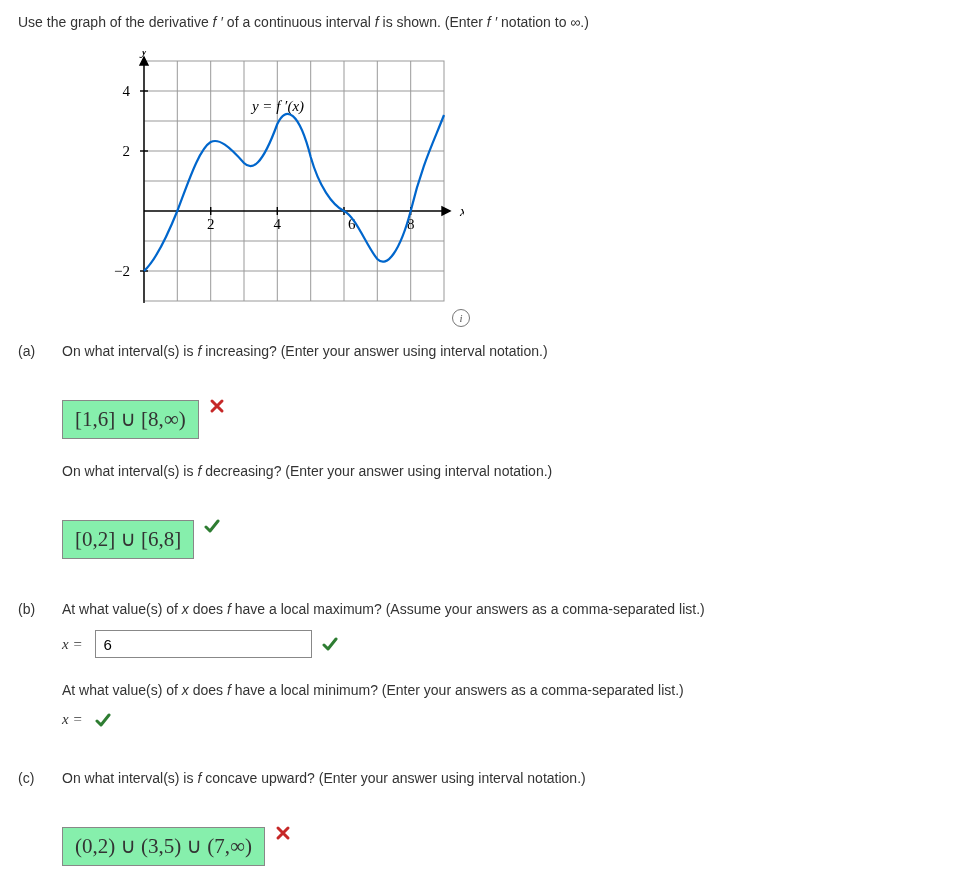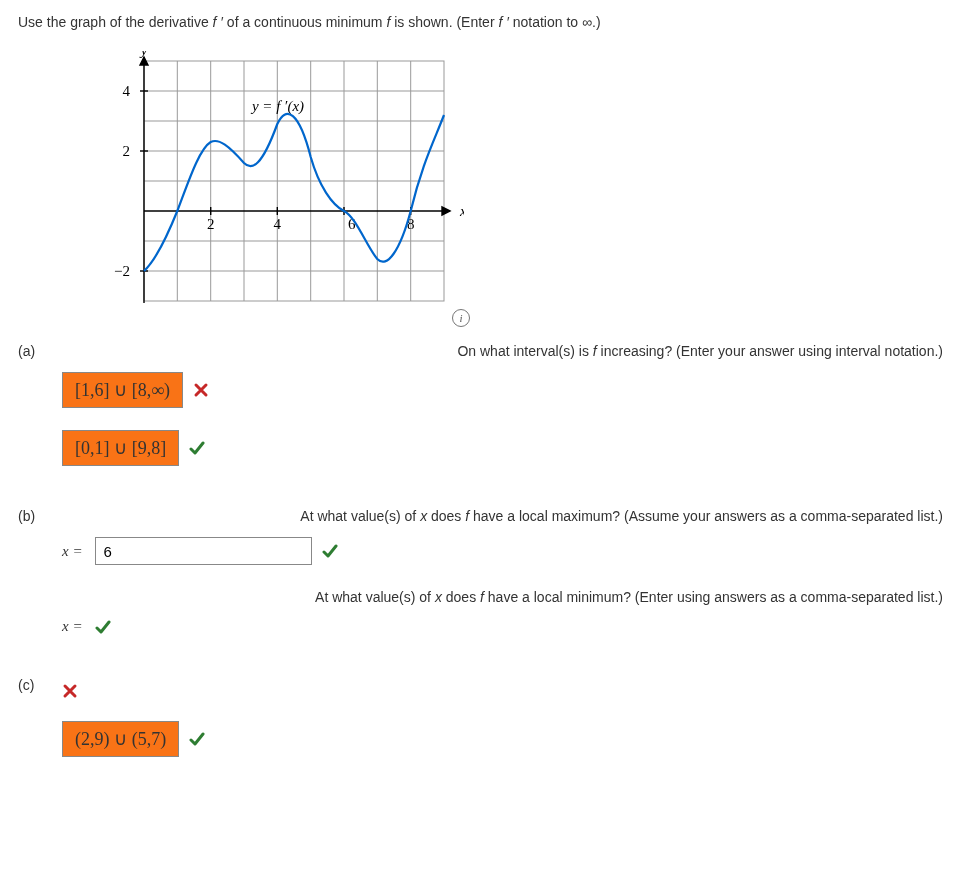--- a/index.html
+++ b/index.html
@@ -18,44 +18,44 @@
   .info-icon {
     position: absolute; right: -6px; bottom: -6px;
     width: 18px; height: 18px; border: 1px solid #777; border-radius: 50%;
     color: #555; font-size: 11px; text-align: center; line-height: 16px;
     font-family: Georgia, serif; font-style: italic;
   }
   .part { margin: 14px 0 18px 0; }
   .part-row { display: flex; align-items: flex-start; }
   .lbl { width: 44px; flex: 0 0 44px; padding-top: 2px; }
   .body { flex: 1; }
-  .q { margin-bottom: 10px; line-height: 1.5; text-align: right; }
+  .q { margin-bottom: 10px; line-height: 1.5; }
   .ans-line { display: flex; align-items: center; gap: 10px; margin-bottom: 22px; margin-top: 8px; }
   .ans-box {
     border: 1px solid #888; padding: 6px 12px; min-width: 92px; min-height: 34px;
-    font-family: 'Times New Roman', serif; font-size: 18px;
-    display: inline-flex; align-items: center; background: #f97316;
+    font-family: 'Times New Roman', serif; font-size: 21px;
+    display: inline-flex; align-items: center; background: #86efac; margin-top: 28px;
   }
   .ans-input {
     border: 1px solid #888; padding: 4px 8px; min-width: 92px; height: 28px;
     font-family: Arial, sans-serif; font-size: 15px; background: #fff;
   }
   .xeq { font-family: 'Times New Roman', serif; font-style: italic; font-size: 15px; margin-right: 2px; }
   .mark { width: 16px; height: 16px; display: inline-block; }
   .mark-correct { color: #2e7d32; }
   .mark-wrong { color: #c62828; }
   .mark-correct svg, .mark-wrong svg { width: 16px; height: 16px; display: block; }
 </style>
 </head>
 <body>
 
 <div class="prompt">
   <span>Use the graph of the derivative </span>
   <span class="fi">f ′</span>
-  <span> of a continuous minimum </span>
+  <span> of a continuous interval </span>
   <span class="fi">f</span>
   <span> is shown. (Enter </span>
   <span class="fi">f ′</span>
   <span> notation to ∞.)</span>
 </div>
 
 <div class="graph-wrap">
   <div class="graph-inner">
     <svg viewBox="0 0 360 270" width="360" height="270">
 
@@ -130,22 +130,25 @@
         <span>On what interval(s) is </span><span class="fi">f</span><span> increasing? (Enter your answer using interval notation.)</span>
       </div>
       <div class="ans-line">
         <div class="ans-box">[1,6] ∪ [8,∞)</div>
         <span class="mark mark-wrong">
           <svg viewBox="0 0 16 16">
               <path d="M3 3 L13 13 M13 3 L3 13" stroke="#c62828" stroke-width="3" stroke-linecap="round"></path>
             </svg>
         </span>
       </div>
-      <div class="ans-line">
-        <div class="ans-box">[0,1] ∪ [9,8]</div>
+      <div class="q">
+        <span>On what interval(s) is </span><span class="fi">f</span><span> decreasing? (Enter your answer using interval notation.)</span>
+      </div>
+      <div class="ans-line">
+        <div class="ans-box">[0,2] ∪ [6,8]</div>
         <span class="mark mark-correct">
           <svg viewBox="0 0 16 16">
               <path d="M2 9 L6 13 L14 3" stroke="#2e7d32" stroke-width="3" fill="none" stroke-linecap="round" stroke-linejoin="round"></path>
             </svg>
         </span>
       </div>
     </div>
   </div>
 </div>
 
@@ -159,39 +162,43 @@
       <div class="ans-line">
         <span class="xeq">x =</span>
         <input class="ans-input" value="6" style="">
         <span class="mark mark-correct">
           <svg viewBox="0 0 16 16">
               <path d="M2 9 L6 13 L14 3" stroke="#2e7d32" stroke-width="3" fill="none" stroke-linecap="round" stroke-linejoin="round"></path>
             </svg>
         </span>
       </div>
       <div class="q">
-        <span>At what value(s) of </span><span class="fi">x</span><span> does </span><span class="fi">f</span><span> have a local minimum? (Enter using answers as a comma-separated list.)</span>
+        <span>At what value(s) of </span><span class="fi">x</span><span> does </span><span class="fi">f</span><span> have a local minimum? (Enter your answers as a comma-separated list.)</span>
       </div>
       <div class="ans-line">
         <span class="xeq">x =</span>
         <span class="mark mark-correct">
           <svg viewBox="0 0 16 16">
               <path d="M2 9 L6 13 L14 3" stroke="#2e7d32" stroke-width="3" fill="none" stroke-linecap="round" stroke-linejoin="round"></path>
             </svg>
         </span>
       </div>
     </div>
   </div>
 </div>
 
 <div class="part">
   <div class="part-row">
     <div class="lbl">(c)</div>
     <div class="body">
-      <div class="ans-line">
+      <div class="q">
+        <span>On what interval(s) is </span><span class="fi">f</span><span> concave upward? (Enter your answer using interval notation.)</span>
+      </div>
+      <div class="ans-line">
+        <div class="ans-box">(0,2) ∪ (3,5) ∪ (7,∞)</div>
         <span class="mark mark-wrong">
           <svg viewBox="0 0 16 16">
               <path d="M3 3 L13 13 M13 3 L3 13" stroke="#c62828" stroke-width="3" stroke-linecap="round"></path>
             </svg>
         </span>
       </div>
       <div class="ans-line">
         <div class="ans-box">(2,9) ∪ (5,7)</div>
         <span class="mark mark-correct">
           <svg viewBox="0 0 16 16">

